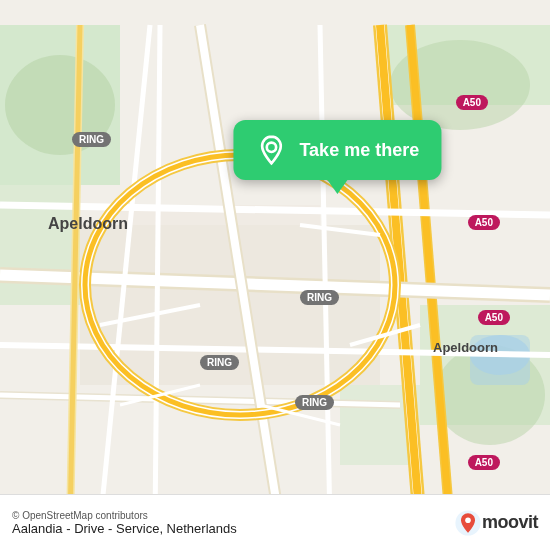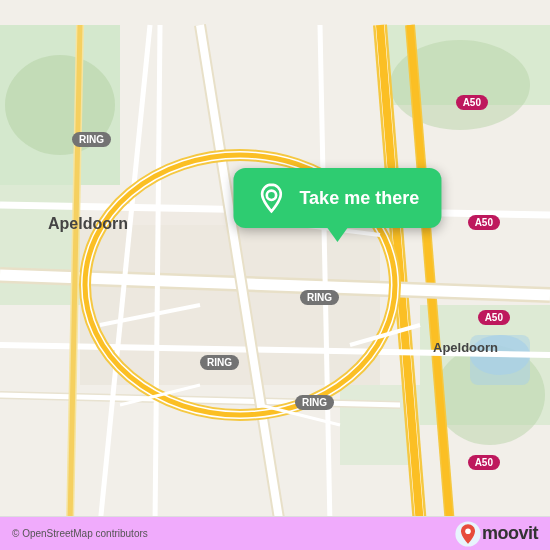--- a/index.html
+++ b/index.html
@@ -33,22 +33,22 @@
       width: 100%;
       height: 100%;
     }
 
     
     .bottom-bar {
       position: absolute;
       bottom: 0;
       left: 0;
       right: 0;
-      height: 34px;
-      background: #f0abfc;
+      height: 56px;
+      background: #ffffff;
       display: flex;
       align-items: center;
       justify-content: space-between;
       padding: 0 12px;
       border-top: 1px solid #ddd;
       z-index: 10;
     }
 
     .bottom-left {
       display: flex;
@@ -96,21 +96,20 @@
     }
 
     .popup-bubble {
       background: #2ecc71;
       border-radius: 12px;
       padding: 14px 22px;
       display: flex;
       align-items: center;
       gap: 12px;
       box-shadow: 0 3px 12px rgba(0,0,0,0.3);
-      margin-top: 48px;
     }
 
     .popup-pin-icon {
       width: 32px;
       height: 32px;
       color: white;
     }
 
     .popup-label {
       font-size: 18px;
@@ -240,20 +239,21 @@
         <path d="M12 2C8.13 2 5 5.13 5 9c0 5.25 7 13 7 13s7-7.75 7-13c0-3.87-3.13-7-7-7z" stroke="white" stroke-width="2" fill="none"></path>
       </svg>
       <span class="popup-label">Take me there</span>
     </div>
     <div class="popup-tail"></div>
   </div>
 
   <div class="bottom-bar">
     <div class="bottom-left">
       <span class="osm-attribution">© OpenStreetMap contributors</span>
+      <span class="location-name">Aalandia - Drive - Service, Netherlands</span>
     </div>
     <div class="moovit-logo">
 
       <svg class="moovit-icon" viewBox="0 0 40 40" xmlns="http://www.w3.org/2000/svg">
         <ellipse cx="20" cy="20" rx="18" ry="18" fill="#e8f4fd"></ellipse>
         <path d="M20 6C14.48 6 10 10.48 10 16c0 7.5 10 18 10 18s10-10.5 10-18c0-5.52-4.48-10-10-10z" fill="#e74c3c"></path>
         <circle cx="20" cy="16" r="4" fill="white"></circle>
       </svg>
       <span class="moovit-text">moovit</span>
     </div>

